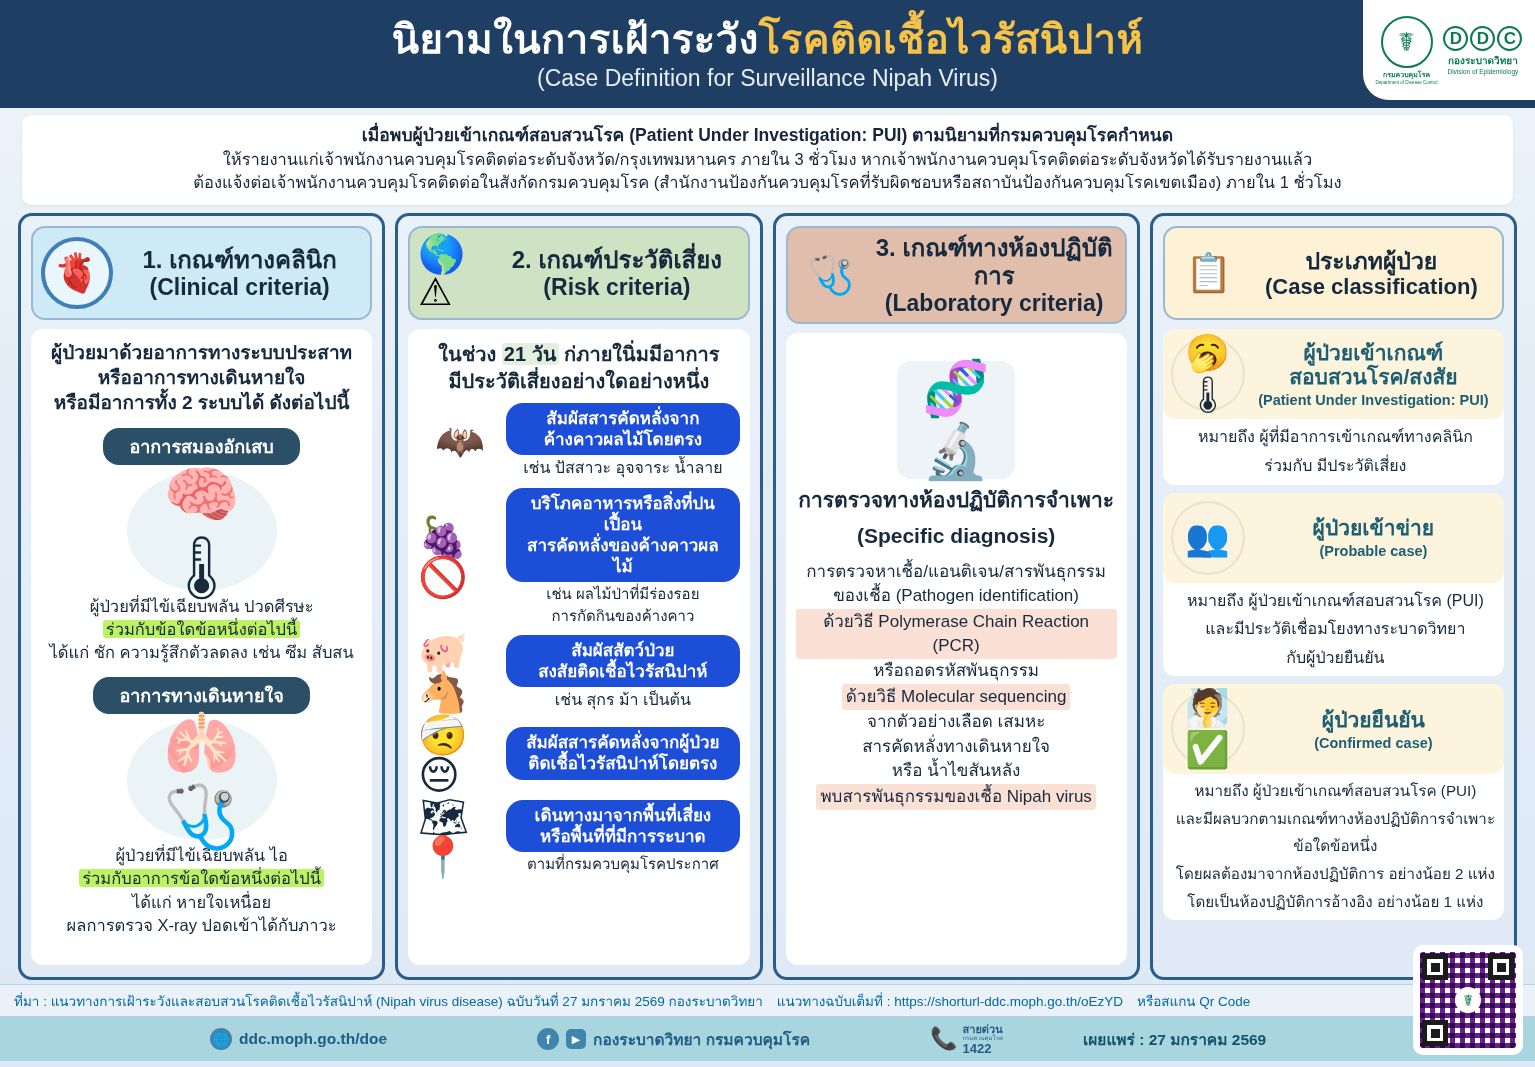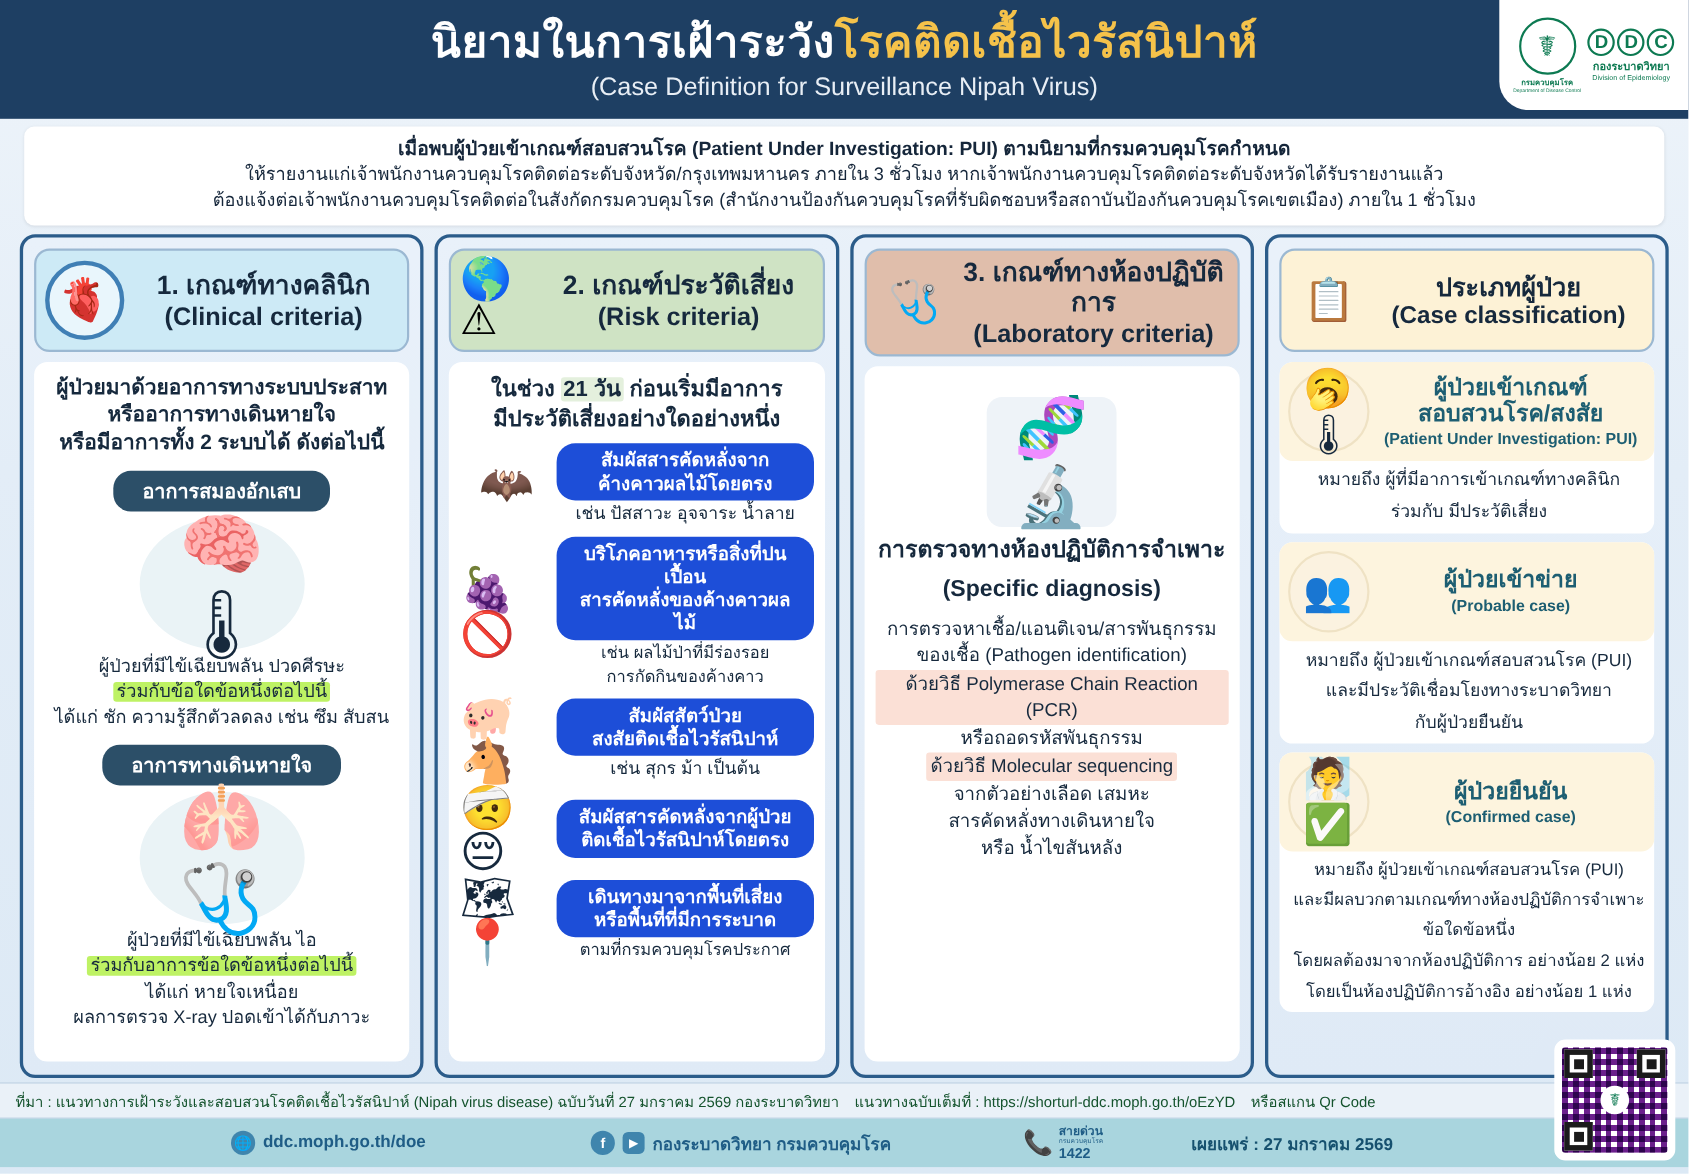--- a/index.html
+++ b/index.html
@@ -241,21 +241,21 @@
   .case-th { font-size: 21px; font-weight: bold; color: #1d5e72; line-height: 1.18; }
   .case-en { font-size: 14.5px; font-weight: bold; color: #1d5e72; margin-top: 2px; }
   .case-desc { font-size: 16px; line-height: 1.35; text-align: center; padding: 7px 2px 0 6px; color:#16293d; }
   .case-desc.small { font-size: 15.2px; }
 
   
   .source {
     margin: 4px 0 0 0;
     padding: 5px 14px 4px 14px;
     font-size: 13.5px;
-    color: #14532d;
+    color: #0369a1;
     border-top: 1px solid #b9cfe2;
     border-bottom: 1px solid #b9cfe2;
     background: #eaf1f8;
     white-space: nowrap;
     overflow: hidden;
   }
   .source .sep { display:inline-block; width: 14px; }
 
   
   .footer {
@@ -390,21 +390,21 @@
   <div class="col col2">
     <div class="col-head">
       <div class="col-head-icon">🌎⚠</div>
       <div class="col-head-text">
         <div class="col-head-th">2. เกณฑ์ประวัติเสี่ยง</div>
         <div class="col-head-en">(Risk criteria)</div>
       </div>
     </div>
     <div class="col-body">
       <div class="c2-intro">
-        <span>ในช่วง </span><span class="hl-green">21 วัน</span><span> ก่อนเริ่มมีอาการ</span>
+        <span>ในช่วง </span><span class="hl-green">21 วัน</span><span> ก่ภายในิ่มมีอาการ</span>
         <div>มีประวัติเสี่ยงอย่างใดอย่างหนึ่ง</div>
       </div>
 
       <div class="risk-row">
         <div class="risk-icon">🦇</div>
         <div class="risk-txt">
           <span class="risk-label">
             <span>สัมผัสสารคัดหลั่งจาก</span><br>
             <span>ค้างคาวผลไม้โดยตรง</span>
           </span>
@@ -472,20 +472,21 @@
       <div class="c3-title">การตรวจทางห้องปฏิบัติการจำเพาะ</div>
       <div class="c3-title">(Specific diagnosis)</div>
       <div class="c3-text">การตรวจหาเชื้อ/แอนติเจน/สารพันธุกรรม</div>
       <div class="c3-text">ของเชื้อ (Pathogen identification)</div>
       <div class="c3-text"><span class="hl-pink">ด้วยวิธี Polymerase Chain Reaction (PCR)</span></div>
       <div class="c3-text">หรือถอดรหัสพันธุกรรม</div>
       <div class="c3-text"><span class="hl-pink">ด้วยวิธี Molecular sequencing</span></div>
       <div class="c3-text">จากตัวอย่างเลือด เสมหะ</div>
       <div class="c3-text">สารคัดหลั่งทางเดินหายใจ</div>
       <div class="c3-text">หรือ น้ำไขสันหลัง</div>
+      <div class="c3-text"><span class="hl-pink">พบสารพันธุกรรมของเชื้อ Nipah virus</span></div>
     </div>
   </div>
 
   <div class="col col4">
     <div class="col-head">
       <div class="col-head-icon">📋</div>
       <div class="col-head-text">
         <div class="col-head-th">ประเภทผู้ป่วย</div>
         <div class="col-head-en">(Case classification)</div>
       </div>

